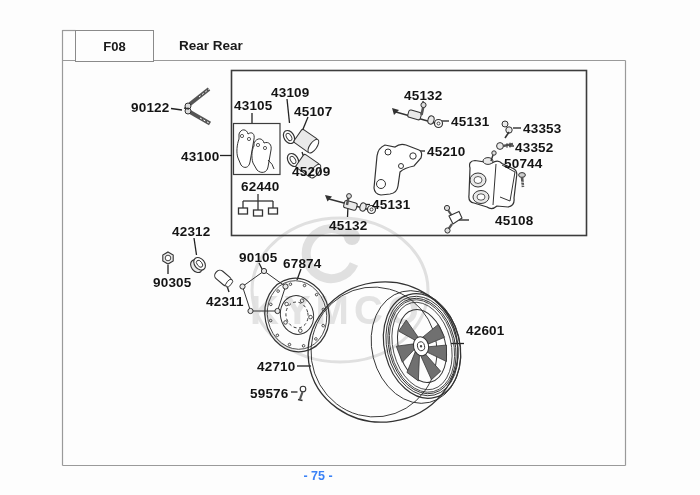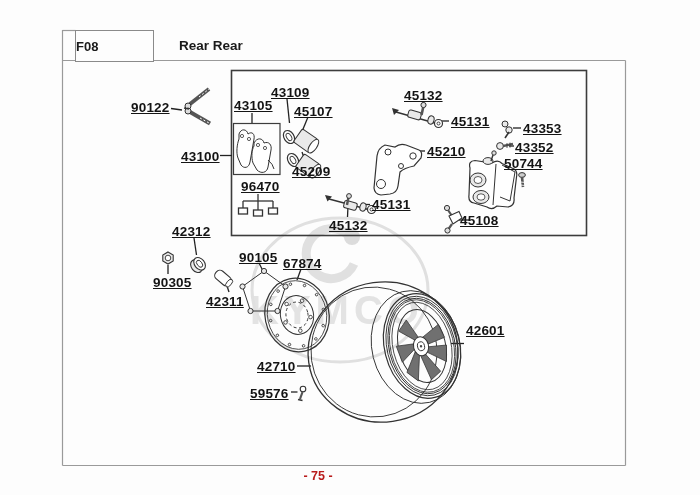--- a/index.html
+++ b/index.html
@@ -10,36 +10,35 @@
   }
   .artwork{position:absolute;left:0;top:0;z-index:2;}
   .wm-text{
     position:absolute;left:250px;top:288px;z-index:1;
     font:700 40px "Liberation Sans",sans-serif;
     letter-spacing:5px;color:#e3e3e3;user-select:none;
   }
   .code-box{
     position:absolute;left:75px;top:30px;width:77px;height:30px;z-index:3;
     border:1px solid #8a8a8a;background:#fdfdfd;
-    display:flex;align-items:center;
+    display:flex;align-items:center;justify-content:center;
     font:700 13px "Liberation Sans",sans-serif;color:#1a1a1a;
   }
   .sheet-title{
     position:absolute;left:179px;top:38px;z-index:3;
     font:700 13.5px "Liberation Sans",sans-serif;color:#1a1a1a;
   }
   .lbl{
     position:absolute;z-index:4;white-space:nowrap;
     font:700 13.5px "Liberation Sans",sans-serif;color:#141414;
     letter-spacing:.2px;
-    text-decoration:underline;
   }
   .footer{
     position:absolute;left:0;top:469px;width:636px;z-index:3;
-    text-align:center;font:700 12.5px "Liberation Sans",sans-serif;color:#b91c1c;
+    text-align:center;font:700 12.5px "Liberation Sans",sans-serif;color:#3b82f6;
   }
 </style>
 </head>
 <body>
 
 <div class="stage">
 
   <div class="wm-text">KYMCO</div>
 
   <svg class="artwork" width="700" height="495" viewBox="0 0 700 495">
@@ -304,30 +303,30 @@
     <span>F08</span>
   </div>
   <div class="sheet-title">Rear Rear</div>
 
   <div class="lbl" style="left:131px;top:100px">90122</div>
   <div class="lbl" style="left:234px;top:98px">43105</div>
   <div class="lbl" style="left:271px;top:85px">43109</div>
   <div class="lbl" style="left:294px;top:104px">45107</div>
   <div class="lbl" style="left:181px;top:149px">43100</div>
   <div class="lbl" style="left:292px;top:164px">45209</div>
-  <div class="lbl" style="left:241px;top:179px">96470</div>
+  <div class="lbl" style="left:241px;top:179px">62440</div>
   <div class="lbl" style="left:404px;top:88px">45132</div>
   <div class="lbl" style="left:451px;top:114px">45131</div>
   <div class="lbl" style="left:427px;top:144px">45210</div>
   <div class="lbl" style="left:523px;top:121px">43353</div>
   <div class="lbl" style="left:515px;top:140px">43352</div>
   <div class="lbl" style="left:504px;top:156px">50744</div>
   <div class="lbl" style="left:372px;top:197px">45131</div>
   <div class="lbl" style="left:329px;top:218px">45132</div>
-  <div class="lbl" style="left:460px;top:213px">45108</div>
+  <div class="lbl" style="left:495px;top:213px">45108</div>
   <div class="lbl" style="left:172px;top:224px">42312</div>
   <div class="lbl" style="left:153px;top:275px">90305</div>
   <div class="lbl" style="left:206px;top:294px">42311</div>
   <div class="lbl" style="left:239px;top:250px">90105</div>
   <div class="lbl" style="left:283px;top:256px">67874</div>
   <div class="lbl" style="left:257px;top:359px">42710</div>
   <div class="lbl" style="left:250px;top:386px">59576</div>
   <div class="lbl" style="left:466px;top:323px">42601</div>
 
   <div class="footer">- 75 -</div>

